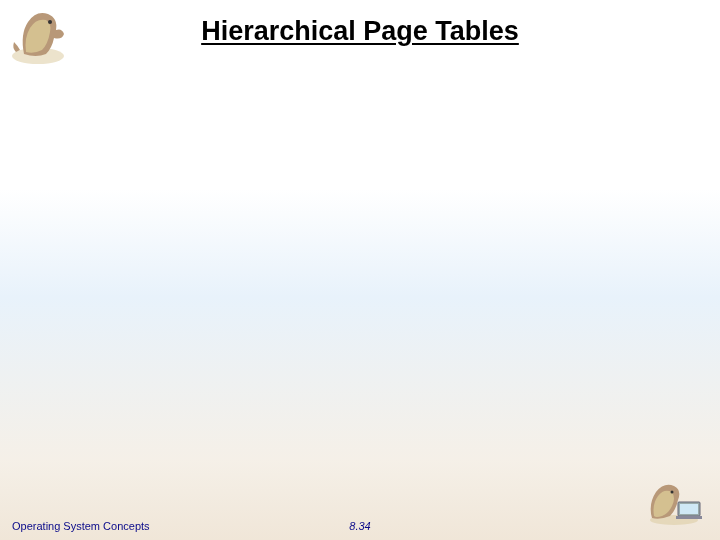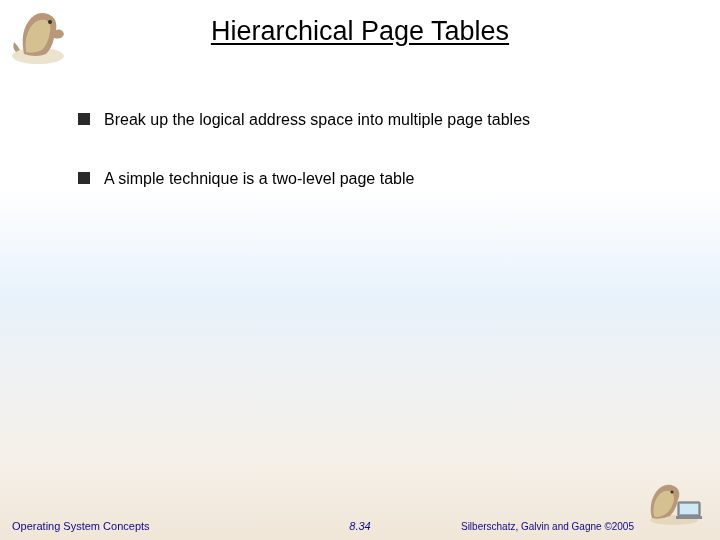--- a/index.html
+++ b/index.html
@@ -28,21 +28,21 @@
     width: 68px;
     height: 50px;
   }
   .title {
     position: absolute;
     top: 16px;
     left: 0;
     width: 100%;
     text-align: center;
     font-size: 27px;
-    font-weight: normal;
+    font-weight: bold;
     color: #000;
     text-decoration: underline;
     text-underline-offset: 3px;
   }
   .content {
     position: absolute;
     top: 110px;
     left: 78px;
     right: 40px;
   }
@@ -104,40 +104,29 @@
   <svg class="dino-top" viewBox="0 0 70 62">
     <ellipse cx="32" cy="52" rx="26" ry="8" fill="#d9c89a" opacity="0.5"></ellipse>
     <path d="M 18 50 Q 14 30 22 18 Q 30 6 42 10 Q 52 14 50 26 Q 56 24 58 30 Q 56 36 48 34 Q 46 44 40 50 Q 30 54 18 50 Z" fill="#b89878"></path>
     <path d="M 20 48 Q 18 34 24 24 Q 30 14 40 16 Q 46 20 44 28 Q 42 40 36 46 Q 28 50 20 48 Z" fill="#d4c090"></path>
     <circle cx="44" cy="18" r="2" fill="#333"></circle>
     <path d="M 10 48 Q 6 44 8 38 Q 12 42 14 46 Z" fill="#b89878"></path>
   </svg>
 
   <h1 class="title">Hierarchical Page Tables</h1>
 
-  <div class="content">
-    <div class="bullet-row">
-      <div class="bullet-marker"></div>
-      <div class="bullet-text">Break up the logical address space into multiple page tables</div>
-    </div>
-    <div class="bullet-row">
-      <div class="bullet-marker"></div>
-      <div class="bullet-text">A simple technique is a two-level page table</div>
-    </div>
-  </div>
 
   <svg class="dino-bottom" viewBox="0 0 68 50">
     <ellipse cx="32" cy="44" rx="24" ry="5" fill="#d9c89a" opacity="0.5"></ellipse>
     <rect x="36" y="26" width="22" height="14" rx="1" fill="#9aa" stroke="#667" stroke-width="1"></rect>
     <rect x="38" y="28" width="18" height="10" fill="#cfe8f5"></rect>
     <rect x="34" y="40" width="26" height="3" fill="#889"></rect>
     <path d="M 10 42 Q 6 28 14 16 Q 22 6 32 10 Q 40 14 36 24 Q 34 34 28 40 Q 18 44 10 42 Z" fill="#b89878"></path>
     <path d="M 12 40 Q 10 28 16 20 Q 22 12 30 16 Q 34 22 30 30 Q 26 38 20 40 Q 14 42 12 40 Z" fill="#d4c090"></path>
     <circle cx="30" cy="16" r="1.5" fill="#333"></circle>
   </svg>
 
   <div class="footer">
     <div class="footer-left">Operating System Concepts</div>
     <div class="footer-center">8.34</div>
-    <div class="footer-right">Silberschatz, Galvin and Gagne ©2005</div>
   </div>
 
 </div>
 
 </body></html>

